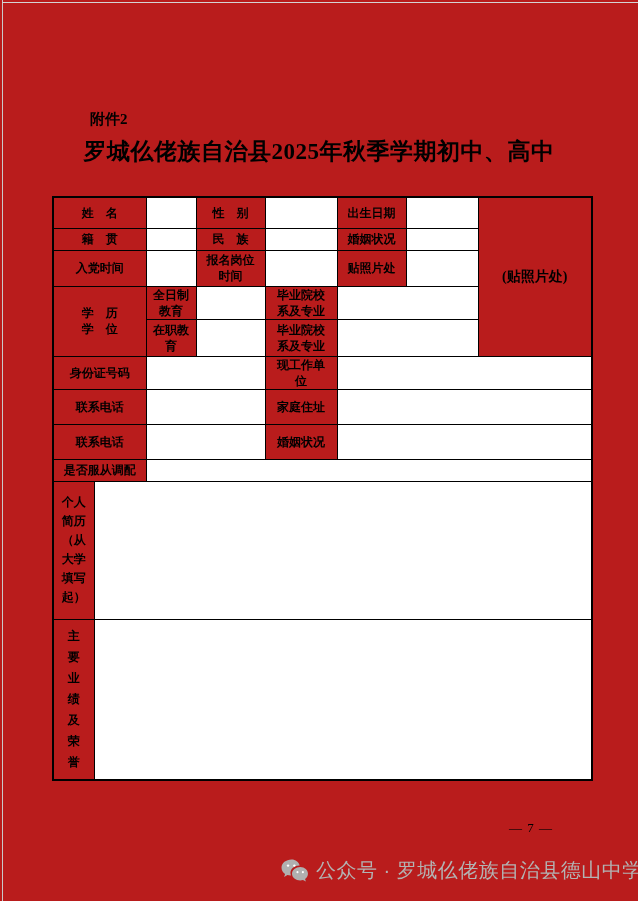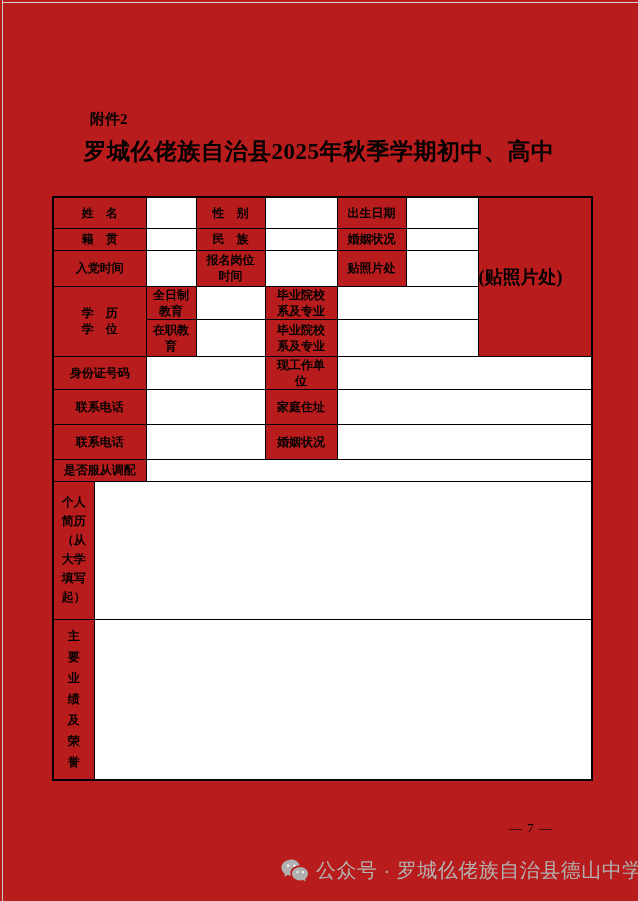--- a/index.html
+++ b/index.html
@@ -6,21 +6,21 @@
   body{background:#ffffff;font-family:"Liberation Serif",serif;}
   .page{position:relative;width:638px;height:901px;background:#b91c1c;overflow:hidden;color:#000;}
   .scan-edge-left{position:absolute;left:2px;top:0;width:1px;height:901px;background:#c9c9c9;}
   .scan-edge-top{position:absolute;left:2px;top:2px;height:1px;width:636px;background:#d4d4d4;}
   .attachment{position:absolute;left:90px;top:110px;font-size:15px;font-weight:bold;}
   .doc-title{position:absolute;left:0;right:0;top:137px;text-align:center;font-size:23px;font-weight:bold;line-height:29px;letter-spacing:0.5px;}
   table.form{position:absolute;left:52px;top:196px;border-collapse:collapse;table-layout:fixed;width:539px;border:2px solid #000;}
   table.form td{border:1px solid #000;padding:0;overflow:hidden;}
   td.lbl{font-weight:bold;font-size:12px;text-align:center;vertical-align:middle;white-space:pre-line;line-height:16px;}
   td.val{background:#fff;}
-  td.photo{font-weight:bold;font-size:18px;vertical-align:middle;}
+  td.photo{font-weight:bold;font-size:14px;text-align:center;vertical-align:middle;}
   td.lbl.lh19{line-height:19px;}
   td.lbl.lh21{line-height:21px;}
   .page-number{position:absolute;top:820px;left:503px;width:56px;text-align:center;font-size:13px;letter-spacing:1px;}
   .watermark{position:absolute;left:281px;top:857px;display:flex;align-items:center;gap:7px;}
   .watermark .wm-text{font-size:20px;color:#b3b3b3;font-family:"Liberation Sans",sans-serif;letter-spacing:0.5px;white-space:nowrap;}
   .watermark svg{display:block;}
 </style>
 </head>
 <body>
 

